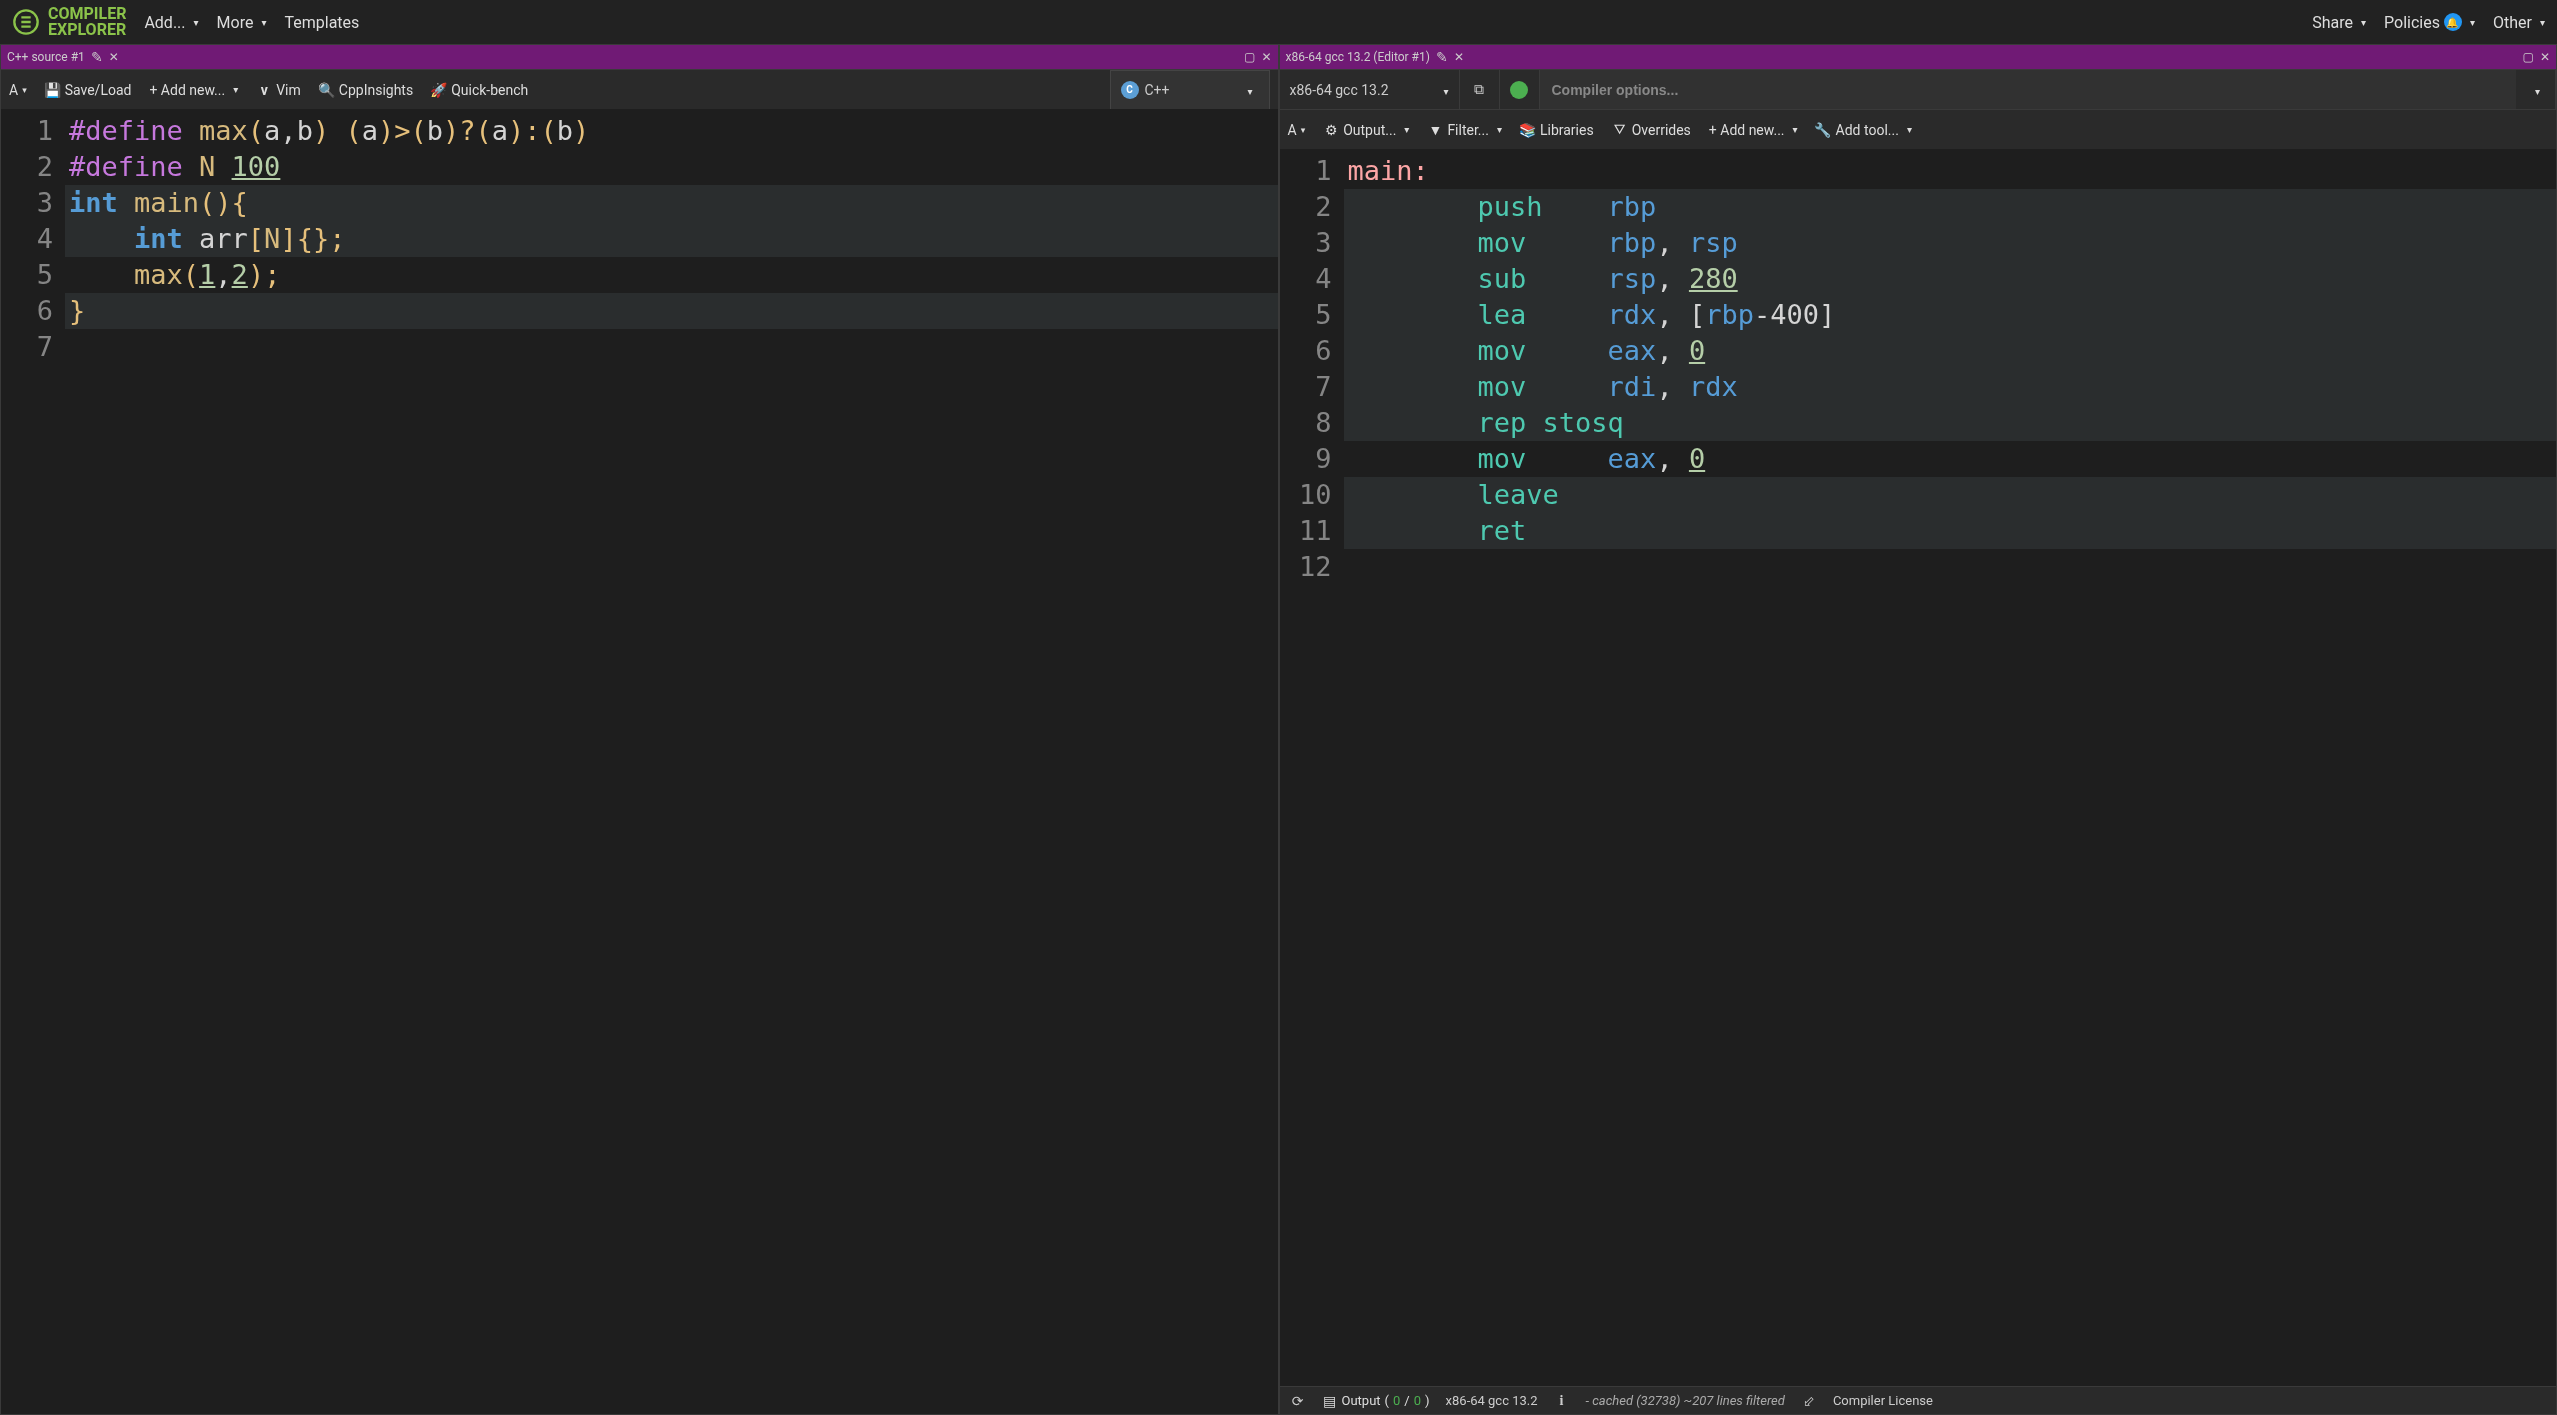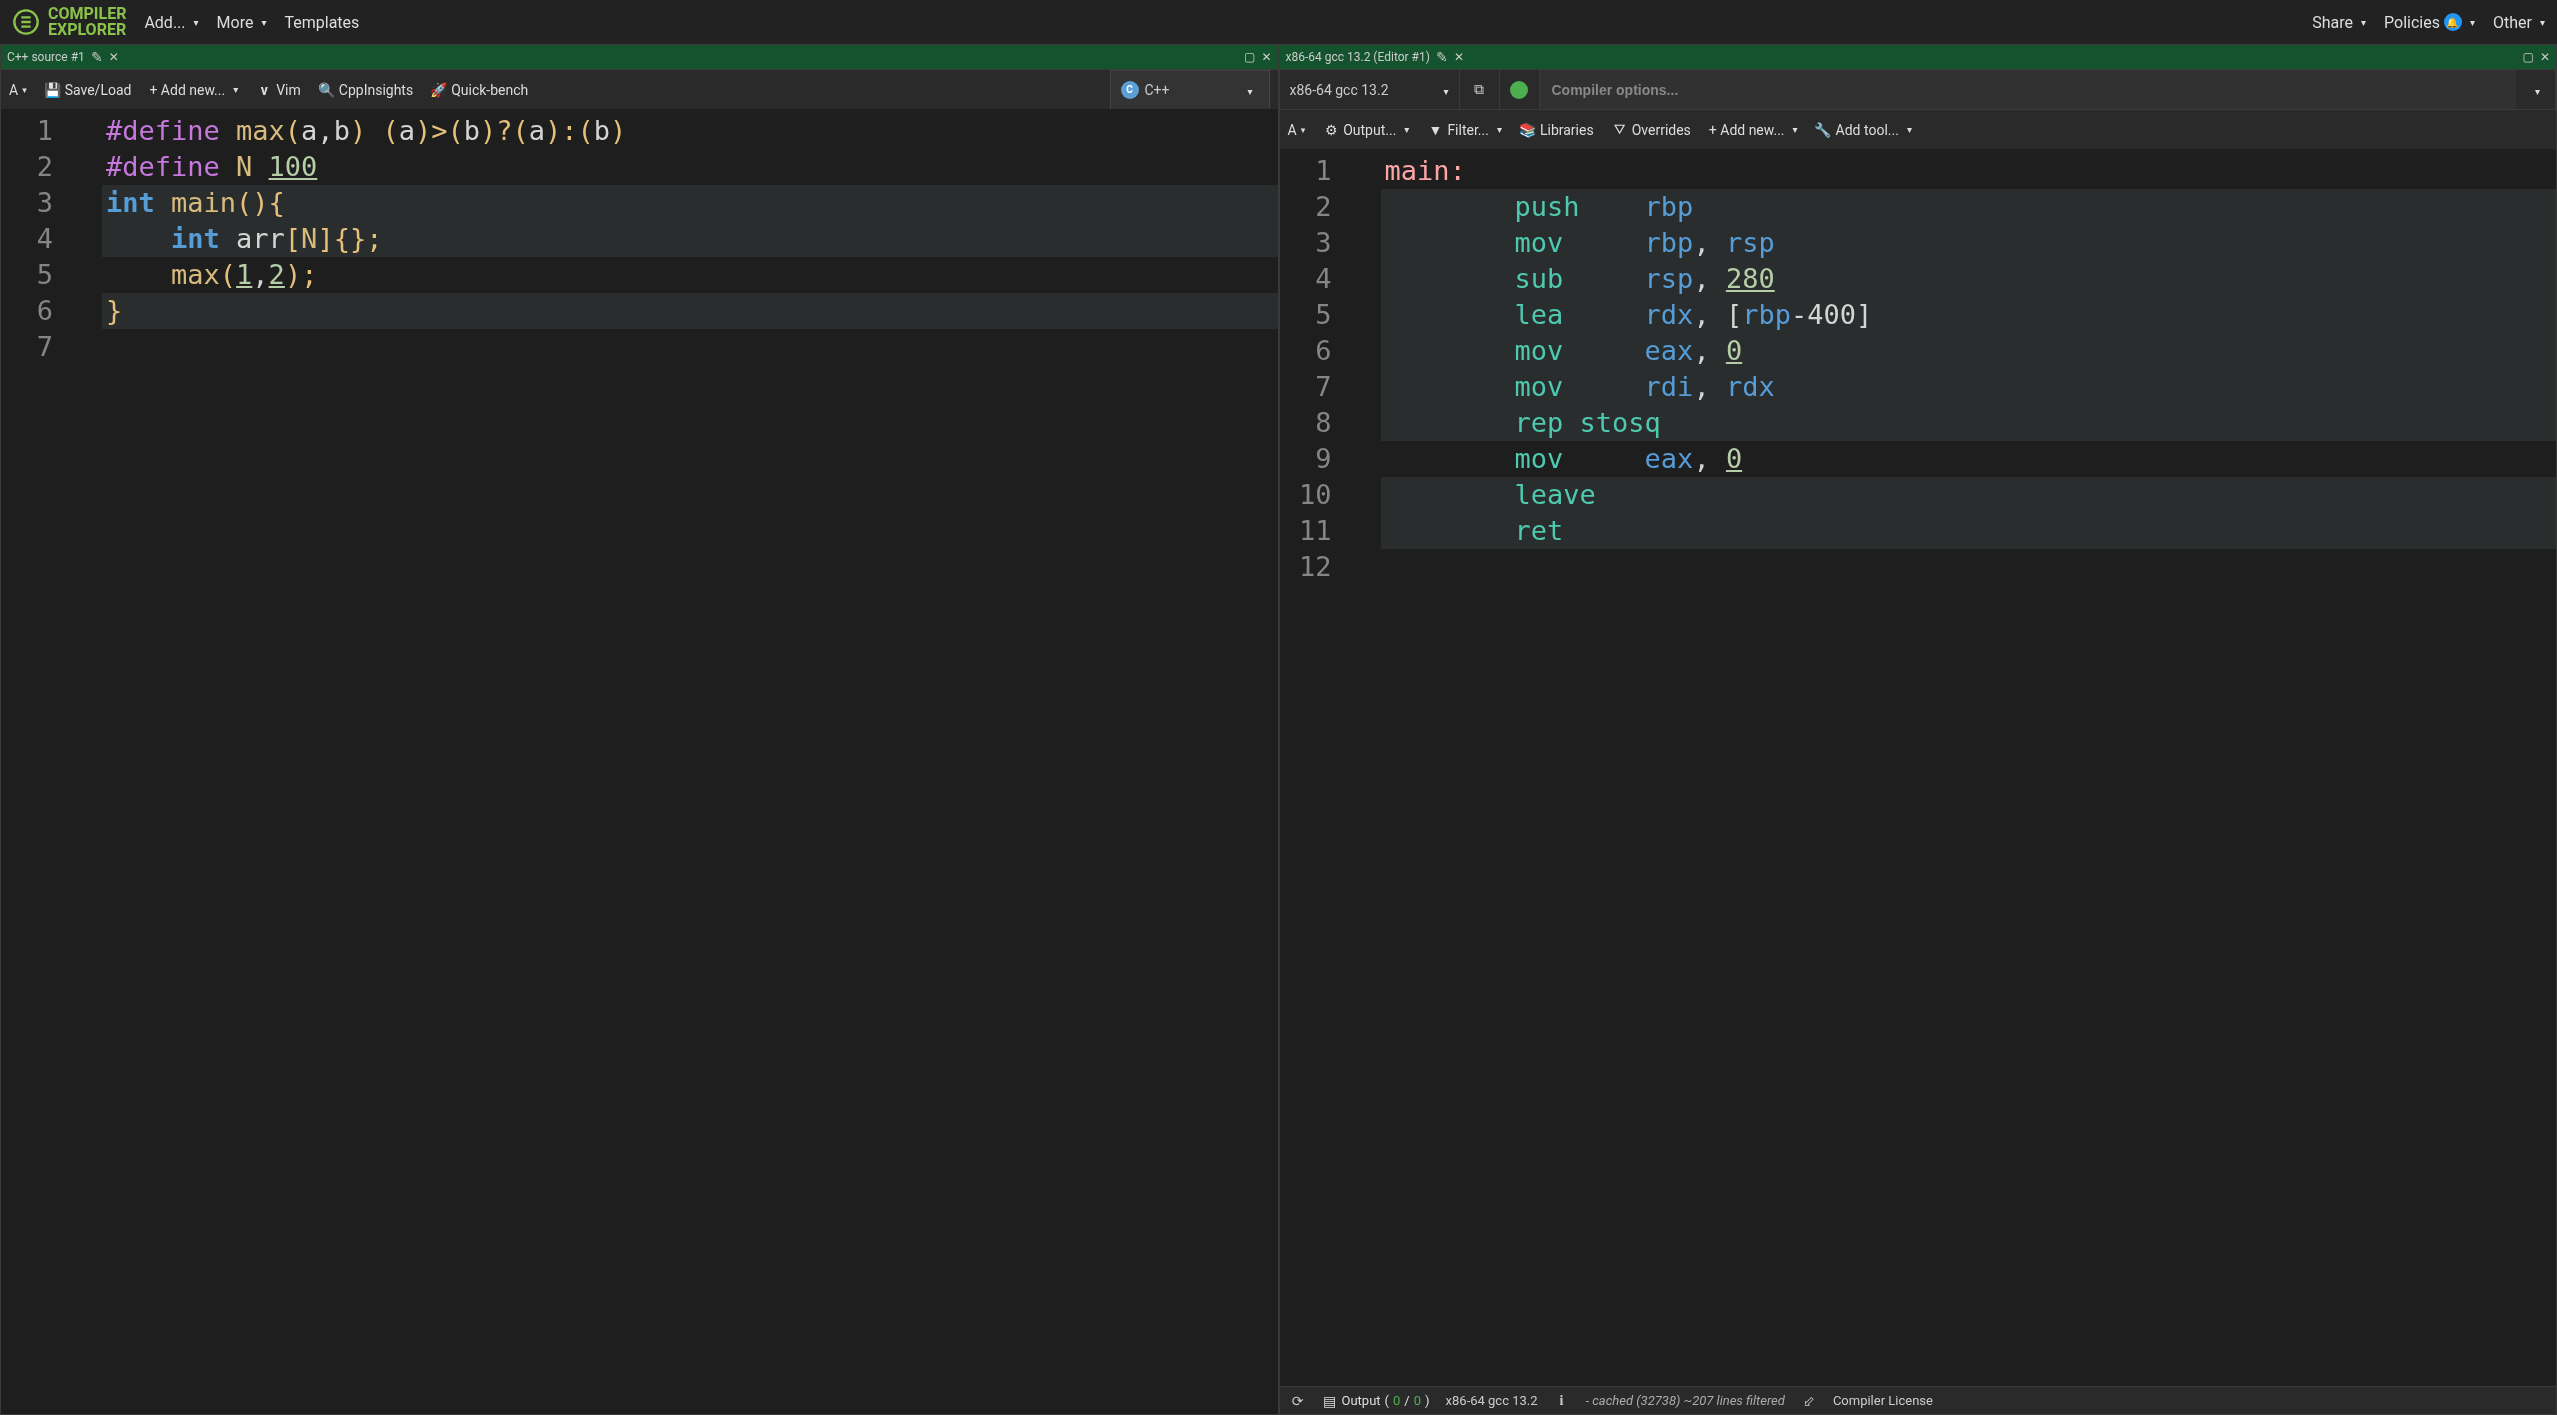--- a/index.html
+++ b/index.html
@@ -61,21 +61,21 @@
   display: flex;
   flex-direction: column;
   flex: 1;
   border: 1px solid #3a3a3a;
   min-width: 0;
 }
 
 .tab-bar {
   display: flex;
   align-items: center;
-  background: #14532d;
+  background: #701a75;
   height: 24px;
   font-size: 12px;
   color: #ccc;
   padding: 0 6px;
   gap: 8px;
 }
 .tab { display: flex; align-items: center; gap: 4px; }
 .tab-controls { margin-left: auto; display: flex; gap: 6px; align-items: center; }
 .win-icon { cursor: pointer; font-size: 12px; }
 
@@ -181,21 +181,20 @@
   text-align: right;
   padding: 4px 12px 4px 4px;
   user-select: none;
 }
 .gutter div { line-height: 36px; }
 .code-area { flex: 1; padding: 4px 0; position: relative; }
 .code-line {
   line-height: 36px;
   white-space: pre;
   padding-left: 4px;
-  margin-left: 37px;
 }
 .hl { background: #2a2d2e; }     
 .tok-preproc { color: #c678dd; }
 .tok-type    { color: #569cd6; font-weight: bold; }
 .tok-name    { color: #d7ba7d; }
 .tok-paren   { color: #e6c07b; }
 .tok-punc    { color: #d4d4d4; }
 .tok-num     { color: #b5cea8; text-decoration: underline; }
 .tok-label   { color: #fca5a5; }
 .tok-mnem    { color: #4ec9b0; }

